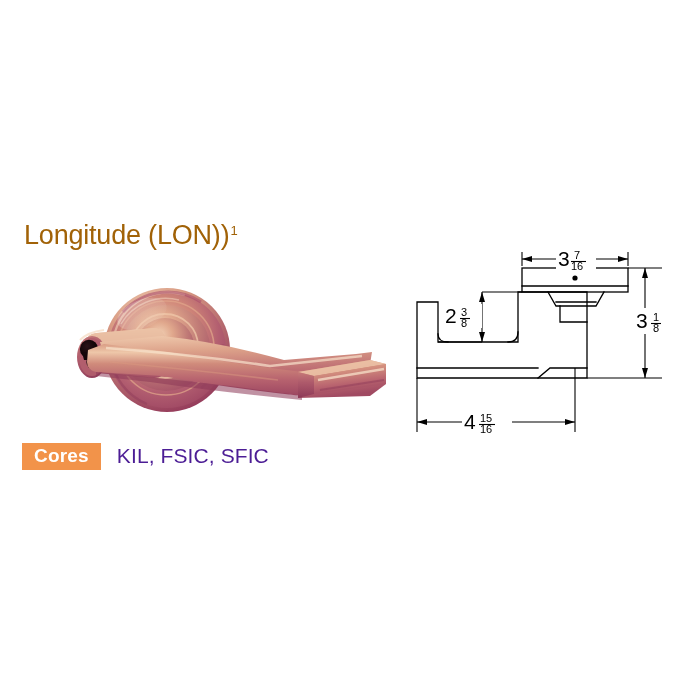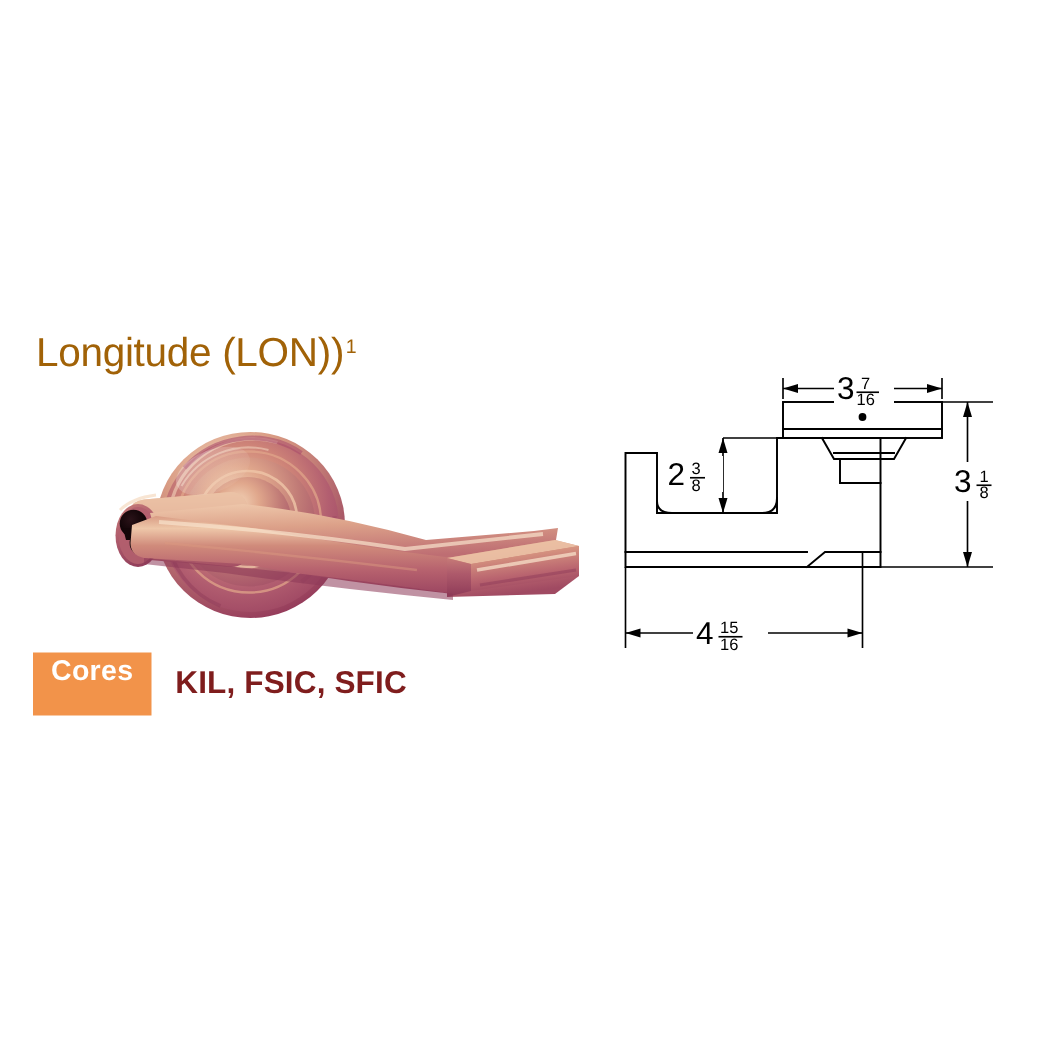--- a/index.html
+++ b/index.html
@@ -59,29 +59,29 @@
     height: 28px;
     display: flex;
     align-items: center;
   }
   .cores-badge {
     background: #f2934a;
     color: #ffffff;
     font-size: 19px;
     font-weight: 700;
     letter-spacing: 0.2px;
-    padding: 3px 12px 20px 12px;
+    padding: 3px 12px 5px 12px;
     line-height: 1;
     display: inline-block;
   }
   .cores-value {
     margin-left: 16px;
     font-size: 21px;
-    font-weight: 700;
-    color: #7f1d1d;
+    font-weight: 400;
+    color: #4c1d95;
     letter-spacing: 0.1px;
     white-space: nowrap;
   }
 
   
   .tech-drawing {
     position: absolute;
     left: 400px;
     top: 250px;
     width: 300px;

